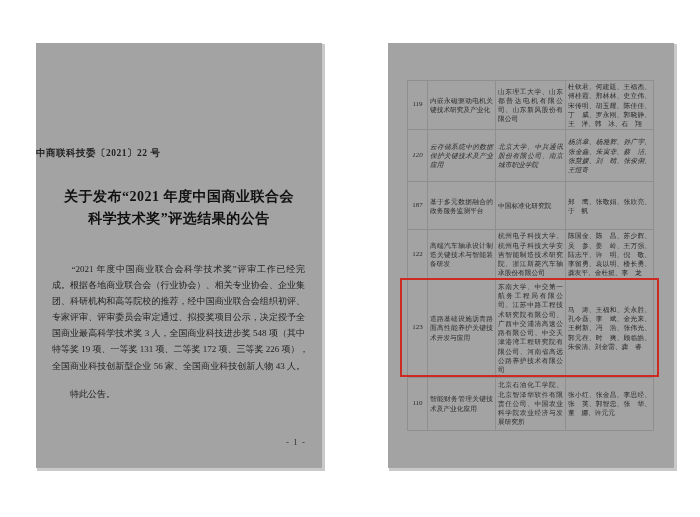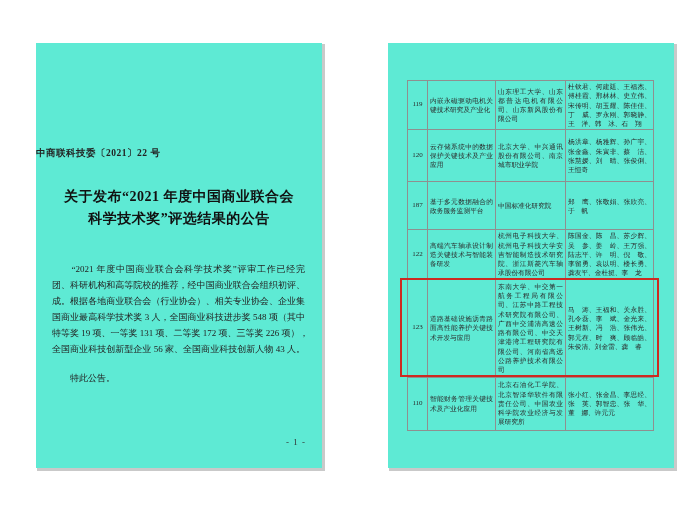--- a/index.html
+++ b/index.html
@@ -4,21 +4,21 @@
 <style>
   html,body{margin:0;padding:0;}
   body{
     width:700px;height:517px;position:relative;overflow:hidden;
     background:#ffffff;
     font-family:"Liberation Serif", serif;
     color:#1e1e1e;
   }
   .page{
     position:absolute;top:43px;width:286px;height:425px;
-    background:#5eead4;
+    background:#a3a3a3;
     box-shadow:2px 2px 0 1px #c9c9c9;
   }
   #left-page{left:36px;}
   #right-page{left:388px;}
 
   
   .doc-number{
     position:absolute;top:104px;left:0;width:100%;
     text-align:left;font-size:9.5px;font-weight:700;color:#222;
     letter-spacing:0.5px;
@@ -59,21 +59,21 @@
     border:1px solid #8f8f8f;
     font-size:6.7px;line-height:1.38;color:#2a2a2a;
     vertical-align:middle;overflow:hidden;
     padding:1px 2px;
   }
   .awards-table .col-no{width:20px;text-align:center;font-size:7px;padding:0;}
   .awards-table .col-project{width:68px;text-align:justify;}
   .awards-table .col-orgs{width:70px;text-align:justify;}
   .awards-table .col-people{width:88px;text-align:justify;}
   .awards-table tr:nth-child(1){height:48px;}
-  .awards-table tr:nth-child(2){height:52px;}
+  .awards-table tr:nth-child(2){height:52px;font-style:italic;}
   .awards-table tr:nth-child(3){height:48px;}
   .awards-table tr:nth-child(4){height:49px;}
   .awards-table tr:nth-child(5){height:98px;}
   .awards-table tr:nth-child(6){height:53px;}
 
   .highlight-box{
     position:absolute;left:12px;top:235px;
     width:255px;height:95px;
     border:2px solid #cd2a21;
     pointer-events:none;
@@ -83,22 +83,23 @@
 <body>
 
 <div class="page" id="left-page">
   <div class="doc-number">中商联科技委〔2021〕22 号</div>
   <div class="doc-title">
     <div>关于发布“2021 年度中国商业联合会</div>
     <div>科学技术奖”评选结果的公告</div>
   </div>
   <div class="body-paragraph">
       <div class="para-line">　　“2021 年度中国商业联合会科学技术奖”评审工作已经完</div>
+      <div class="para-line">成。根据各地商业联合会（行业协会）、相关专业协会、企业集</div>
       <div class="para-line">团、科研机构和高等院校的推荐，经中国商业联合会组织初评、</div>
-      <div class="para-line">成。根据各地商业联合会（行业协会）、相关专业协会、企业集</div>
+      <div class="para-line">专家评审、评审委员会审定通过、拟授奖项目公示，决定授予全</div>
       <div class="para-line">国商业最高科学技术奖 3 人，全国商业科技进步奖 548 项（其中</div>
       <div class="para-line">特等奖 19 项、一等奖 131 项、二等奖 172 项、三等奖 226 项），</div>
       <div class="para-line">全国商业科技创新型企业 56 家、全国商业科技创新人物 43 人。</div>
       <div class="para-line">　　特此公告。</div>
     </div>
   <div class="page-number">- 1 -</div>
 </div>
 
 <div class="page" id="right-page">
   <table class="awards-table">

